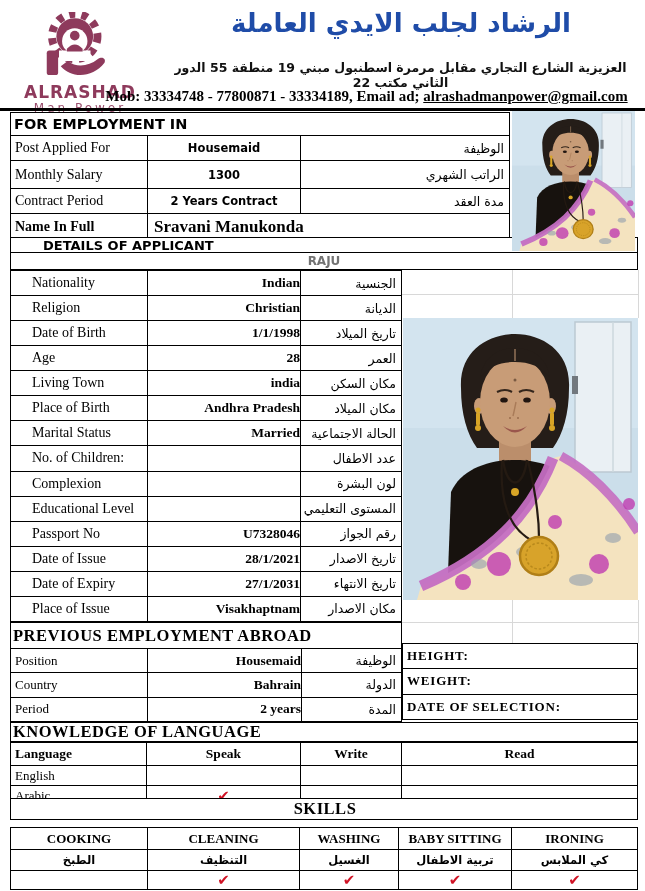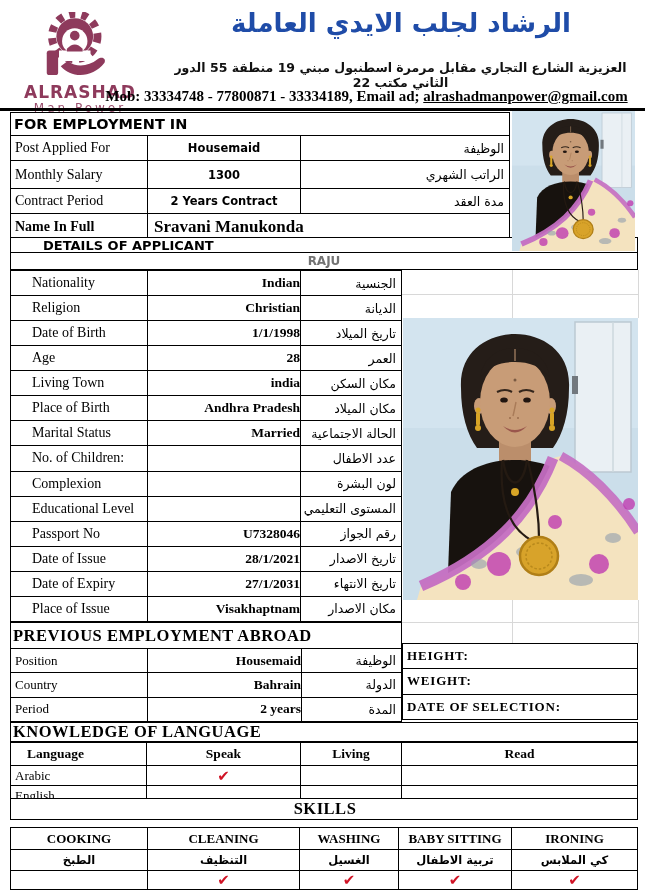--- a/index.html
+++ b/index.html
@@ -307,34 +307,34 @@
   </div>
   <table class="tbl" style="left:10px;top:742px;width:628px;height:63px;">
     <colgroup>
         <col style="width:136px">
         <col style="width:154px">
         <col style="width:101px">
         <col>
       </colgroup>
     <tbody>
         <tr style="height:23px">
-      <td class="lh" style="padding-left:16px">Language</td>
+      <td class="lh" style="padding-left:4px">Language</td>
       <td class="lh ctr">Speak</td>
-      <td class="lh ctr">Living</td>
+      <td class="lh ctr">Write</td>
       <td class="lh ctr">Read</td>
+    </tr>
+    <tr style="height:20px">
+      <td class="lcell">English</td>
+      <td class="chk"></td>
+      <td class="chk"></td>
+      <td class="chk"></td>
     </tr>
     <tr style="height:20px">
       <td class="lcell">Arabic</td>
       <td class="chk">✔</td>
-      <td class="chk"></td>
-      <td class="chk"></td>
-    </tr>
-    <tr style="height:20px">
-      <td class="lcell">English</td>
-      <td class="chk"></td>
       <td class="chk"></td>
       <td class="chk"></td>
     </tr>
   </tbody>
     </table>
 
   <div class="hdrbar" style="left:10px;top:798px;width:628px;height:22px;justify-content:center;">
     <span class="sec-serif" style="padding-left:0">SKILLS</span>
   </div>
   <table class="tbl" style="left:10px;top:827px;width:628px;height:58px;">

